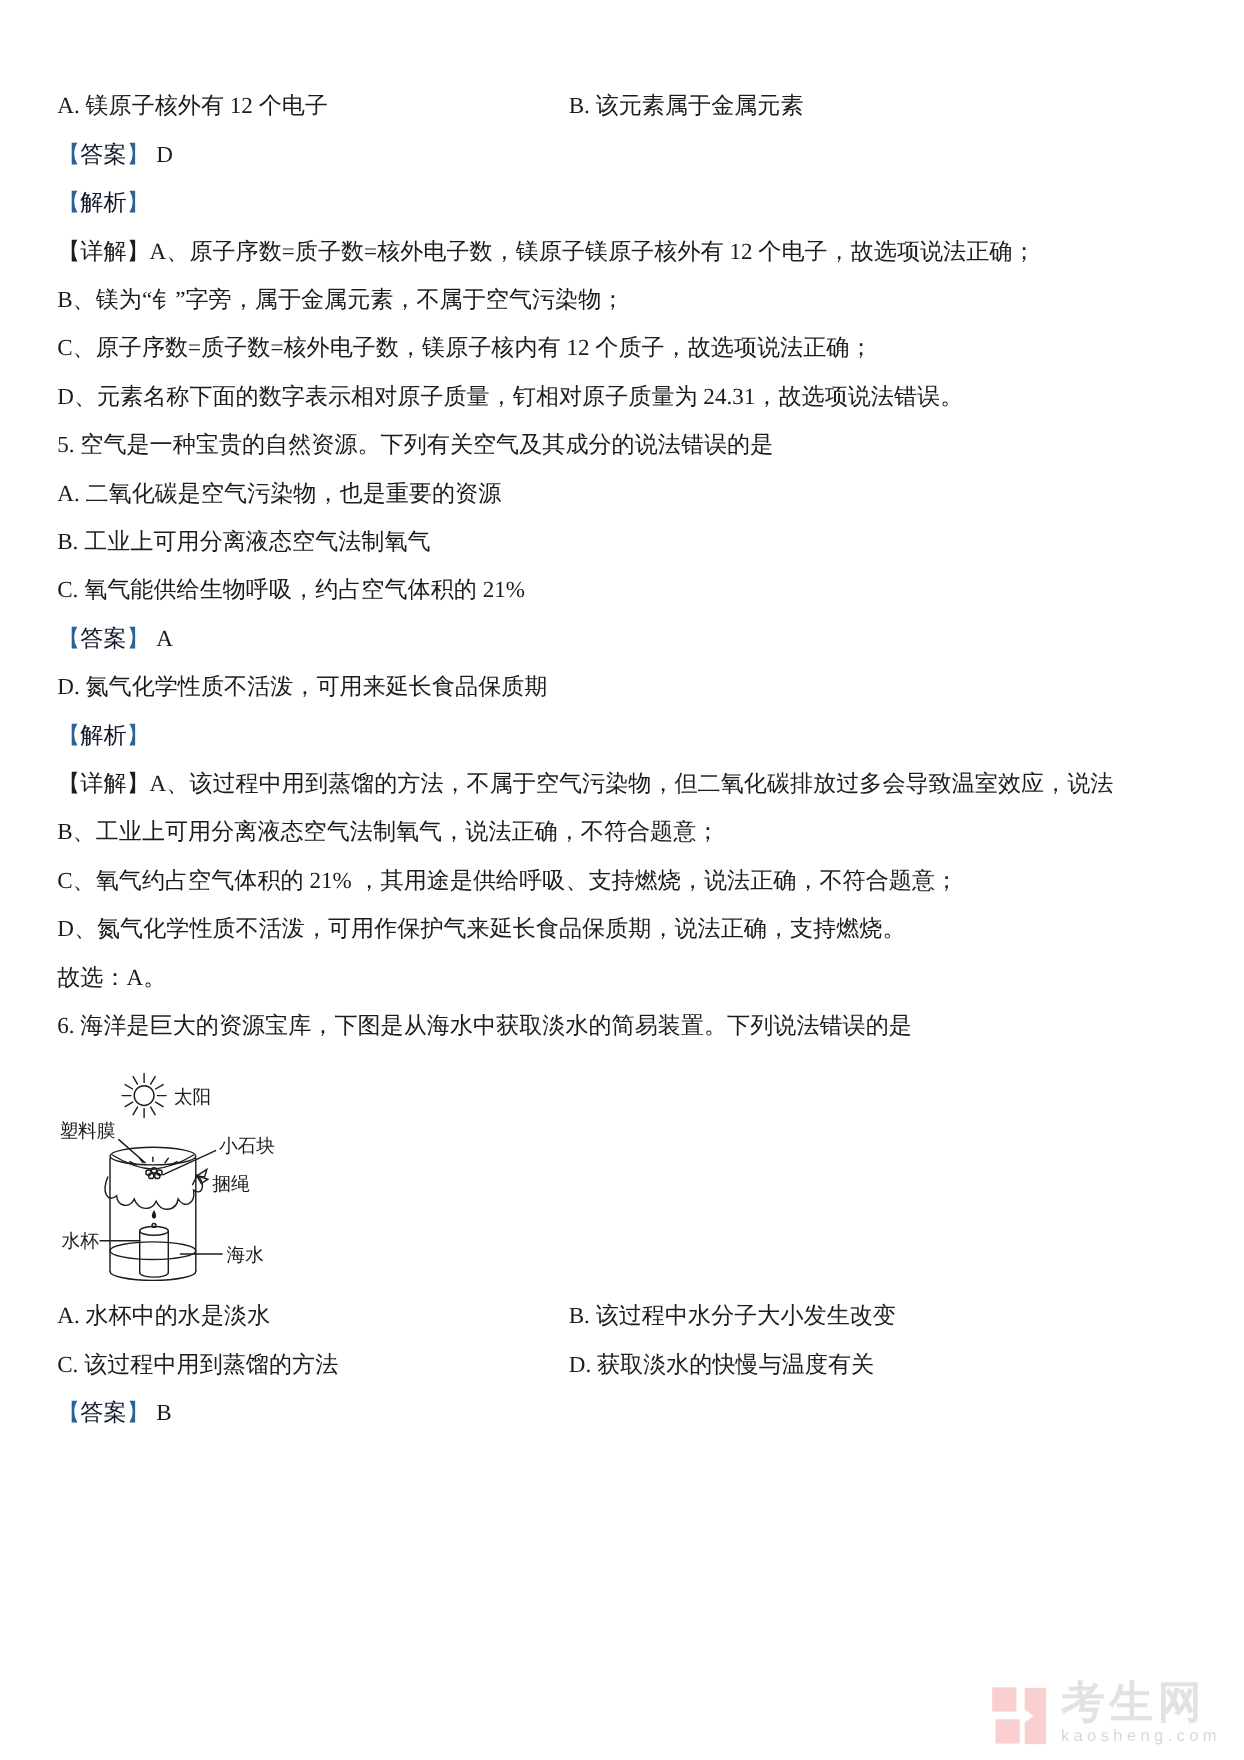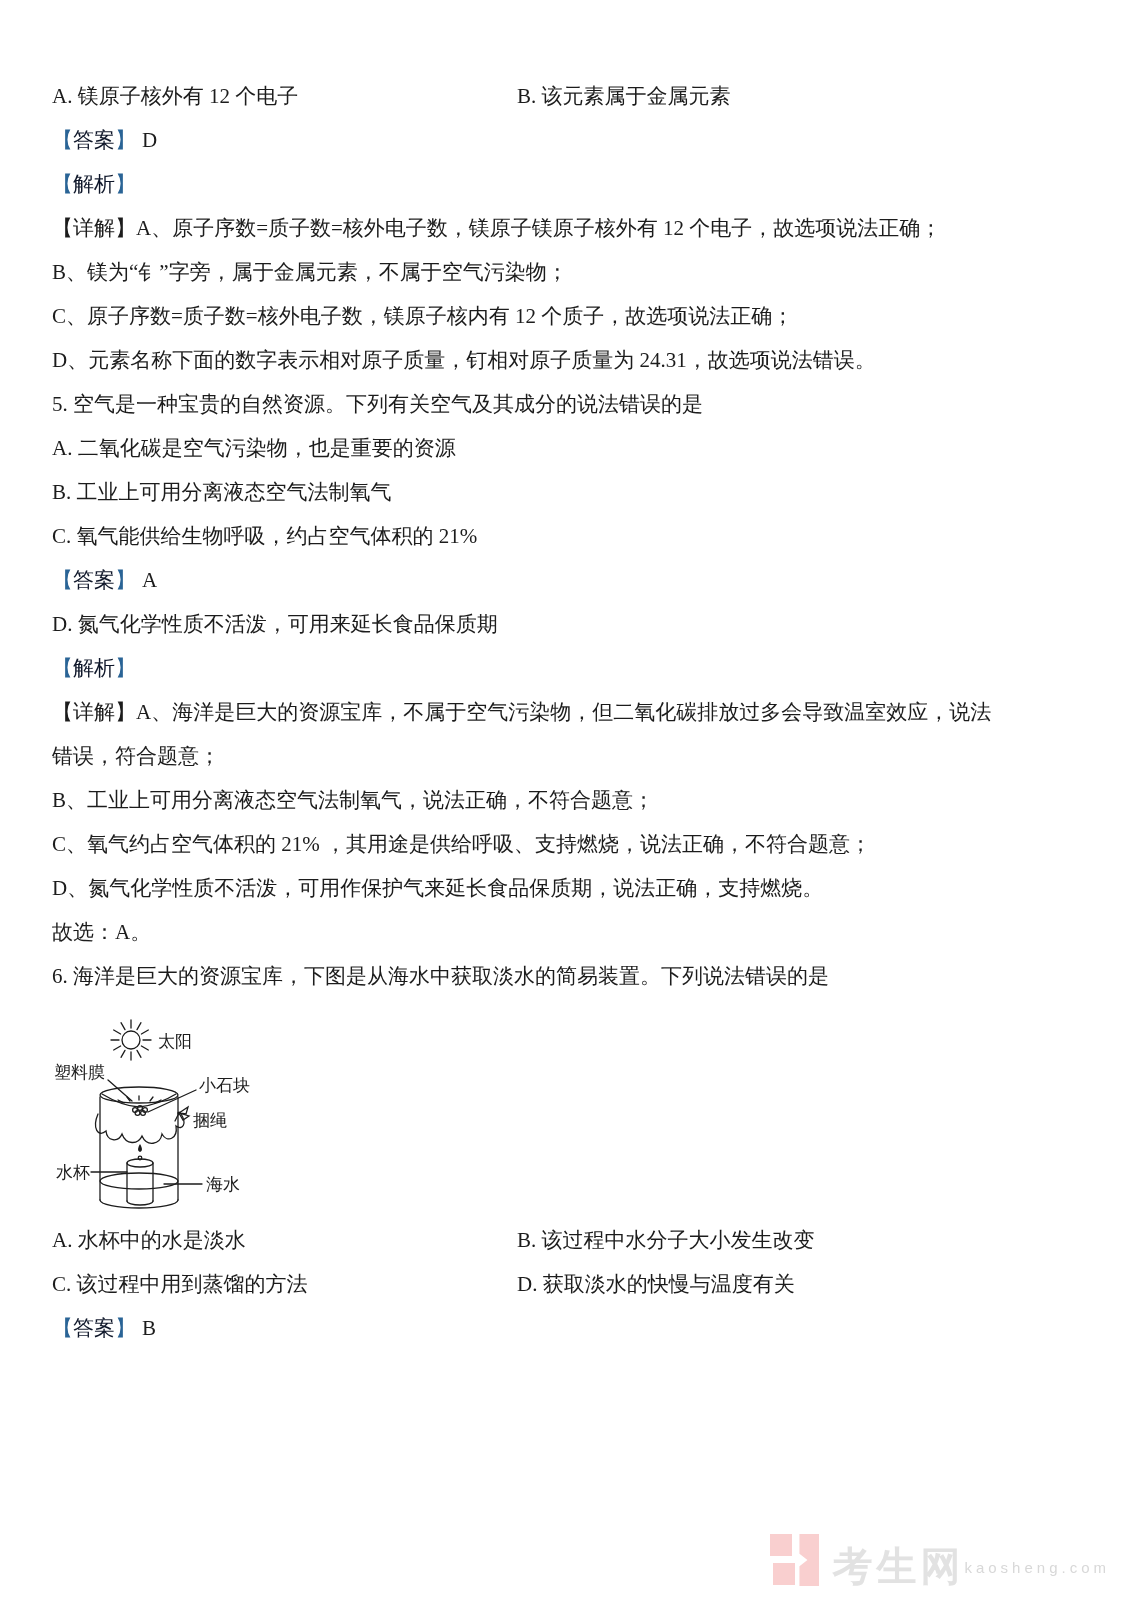--- a/index.html
+++ b/index.html
@@ -18,24 +18,24 @@
   .av{color:#1c1c1c;margin-left:6px;}
   .diagram-wrap{height:220px;position:relative;}
   .diagram-wrap svg{position:absolute;left:0;top:2px;}
   svg text{font-family:"Liberation Serif","DejaVu Serif",serif;font-size:17px;fill:#1c1c1c;}
   .wm{position:absolute;right:21px;bottom:14px;display:flex;align-items:flex-end;gap:10px;}
   .wm-logo{position:relative;width:52px;height:52px;}
   .wm-logo .b1{position:absolute;left:0;top:0;width:22px;height:22px;background:#f9cfcf;}
   .wm-logo .b2{position:absolute;left:29px;top:0;width:20px;height:52px;background:#f9cfcf;
     clip-path:polygon(0 0,100% 0,100% 100%,0 100%,0 62%,40% 50%,0 38%);}
   .wm-logo .b3{position:absolute;left:3px;top:29px;width:22px;height:22px;background:#f9cfcf;}
-  .wm-text{display:flex;flex-direction:row;line-height:1;}
+  .wm-text{display:flex;flex-direction:column;line-height:1;}
   .wm-cn{font-size:40px;font-weight:bold;color:#e2e2e2;letter-spacing:4px;
     font-family:"Liberation Sans","DejaVu Sans",sans-serif;}
-  .wm-en{font-size:15px;color:#d8d8d8;letter-spacing:4px;margin-top:14px;
+  .wm-en{font-size:15px;color:#d8d8d8;letter-spacing:4px;margin-top:3px;
     font-family:"Liberation Sans","DejaVu Sans",sans-serif;}
 </style>
 </head>
 <body>
 
 <div class="content">
 
   <div class="row two-col">
     <span class="col-l">A. 镁原子核外有 12 个电子</span>
     <span class="col-r">B. 该元素属于金属元素</span>
@@ -60,22 +60,21 @@
   <div class="row">C. 氧气能供给生物呼吸，约占空气体积的 21%</div>
   <div class="row">
     <span class="bk">【</span><span class="bw">答案</span><span class="bk">】</span><span class="av">A</span>
   </div>
 
   <div class="row">D. 氮气化学性质不活泼，可用来延长食品保质期</div>
   <div class="row">
     <span class="bk">【</span><span class="bw">解析</span><span class="bk">】</span>
   </div>
 
-  <div class="row">【详解】A、海洋是巨大的资源宝库，不属于空气污染物，但二氧化碳排放过多会导致温室效应，说法</div>
-  <div class="row">错误，符合题意；</div>
+  <div class="row">【详解】A、该过程中用到蒸馏的方法，不属于空气污染物，但二氧化碳排放过多会导致温室效应，说法</div>
   <div class="row">B、工业上可用分离液态空气法制氧气，说法正确，不符合题意；</div>
   <div class="row">C、氧气约占空气体积的 21% ，其用途是供给呼吸、支持燃烧，说法正确，不符合题意；</div>
   <div class="row">D、氮气化学性质不活泼，可用作保护气来延长食品保质期，说法正确，支持燃烧。</div>
   <div class="row">故选：A。</div>
 
   <div class="row">6. 海洋是巨大的资源宝库，下图是从海水中获取淡水的简易装置。下列说法错误的是</div>
 
   <div class="diagram-wrap">
     <svg width="300" height="218" viewBox="0 0 300 218">
       <g stroke="#1c1c1c" stroke-width="1.3" fill="none" stroke-linecap="round">

